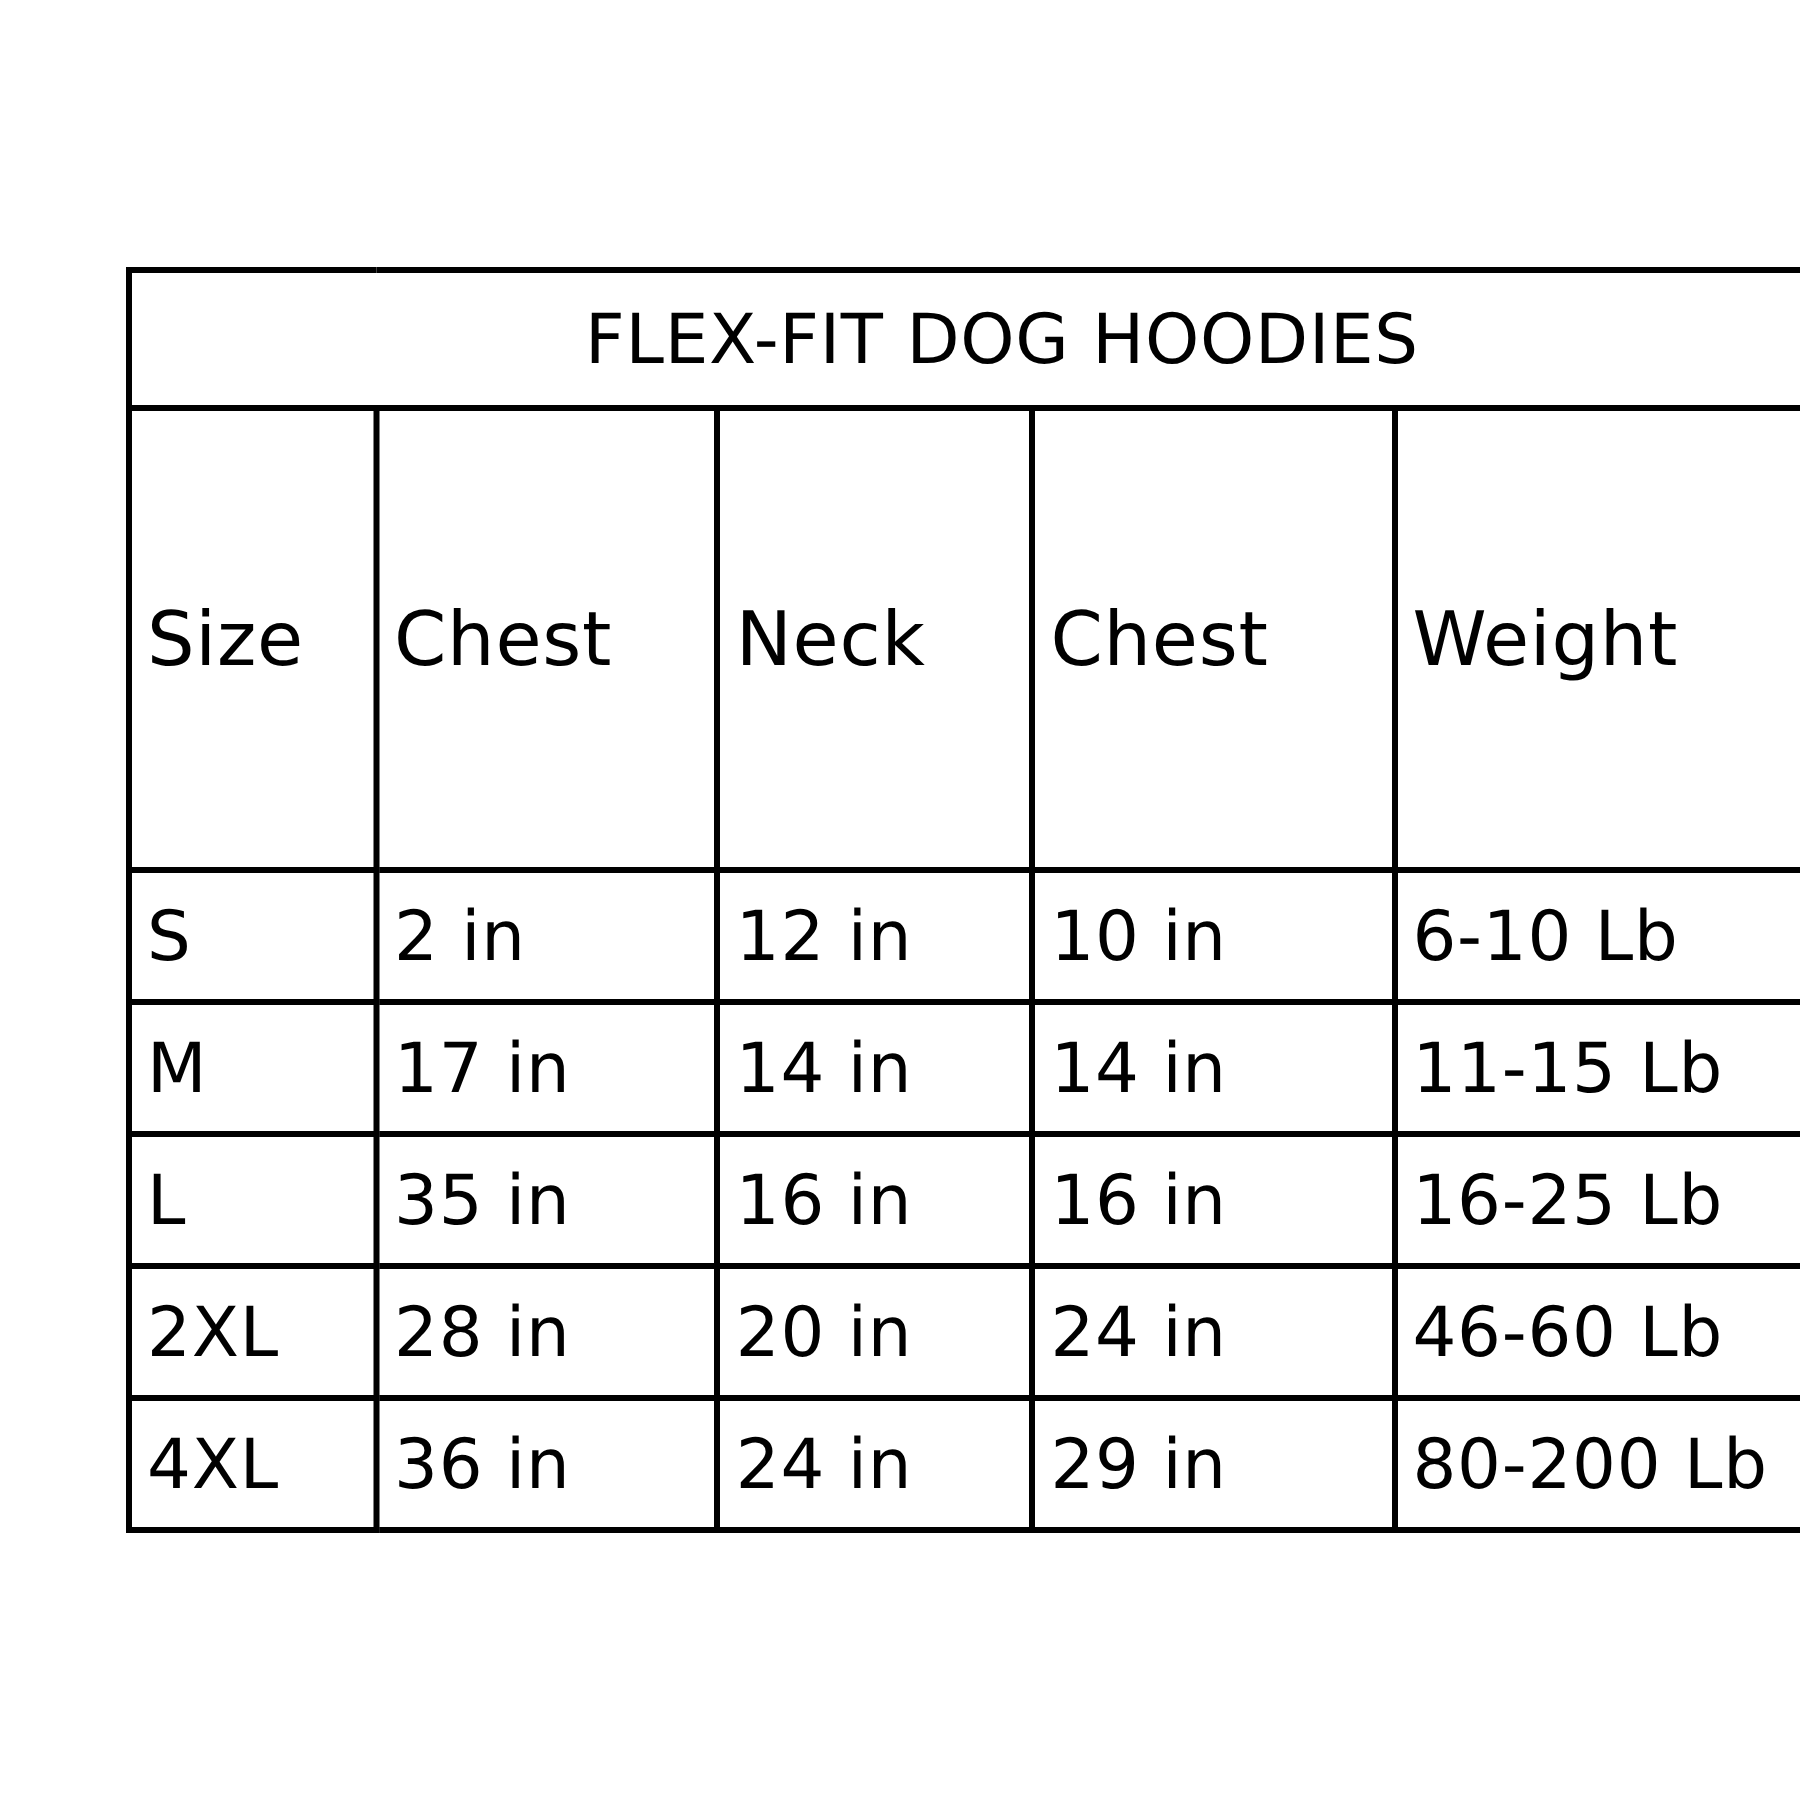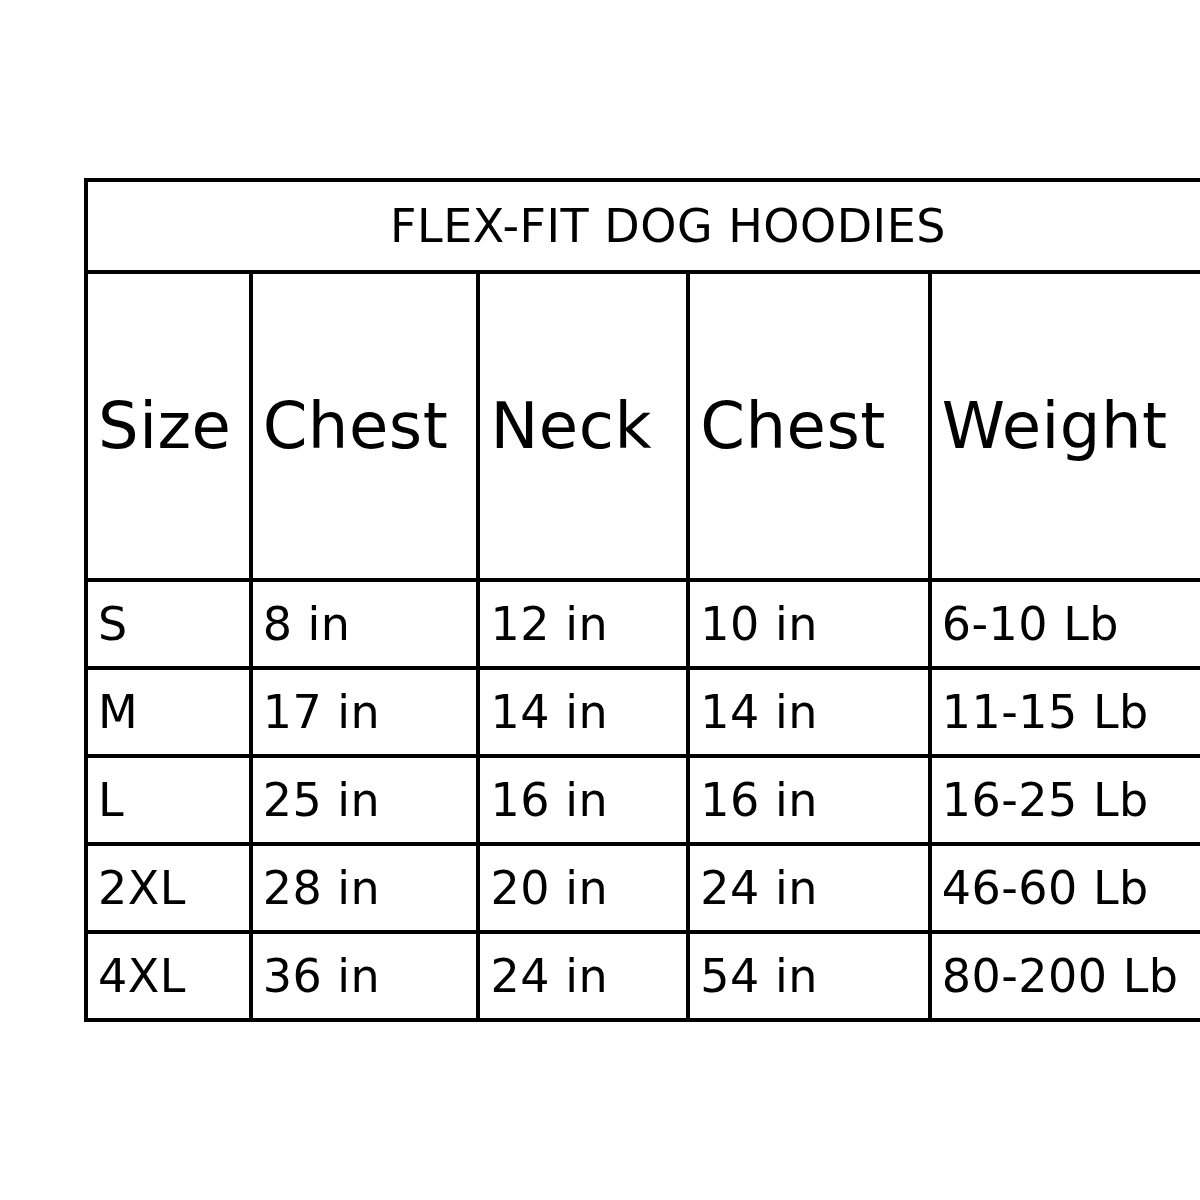--- a/index.html
+++ b/index.html
@@ -39,21 +39,21 @@
     letter-spacing: 0.5px;
   }
   td.title-cell {
     text-align: center;
     font-size: 52px;
     letter-spacing: 2px;
     height: 88px;
     padding: 0 8px;
   }
   tr.header-row td {
-    font-size: 64px;
+    font-size: 50px;
     margin-top: 29px;
   }
   tr.data-row td {
     height: 84px;
   }
   
   col.c-size   { width: 146px; }
   col.c-chest  { width: 202px; }
   col.c-neck   { width: 186px; }
   col.c-length { width: 214px; }
@@ -82,48 +82,48 @@
       <tr class="header-row">
         <td>Size</td>
         <td>Chest</td>
         <td>Neck</td>
         <td>Chest</td>
         <td>Weight</td>
       </tr>
 
       <tr class="data-row">
         <td>S</td>
-        <td>8 in</td>
+        <td>2 in</td>
         <td>12 in</td>
         <td>10 in</td>
         <td>6-10 Lb</td>
       </tr>
       <tr class="data-row">
         <td>M</td>
         <td>17 in</td>
         <td>14 in</td>
         <td>14 in</td>
         <td>11-15 Lb</td>
       </tr>
       <tr class="data-row">
         <td>L</td>
-        <td>25 in</td>
+        <td>35 in</td>
         <td>16 in</td>
         <td>16 in</td>
         <td>16-25 Lb</td>
       </tr>
       <tr class="data-row">
         <td>2XL</td>
         <td>28 in</td>
         <td>20 in</td>
         <td>24 in</td>
         <td>46-60 Lb</td>
       </tr>
       <tr class="data-row">
         <td>4XL</td>
         <td>36 in</td>
         <td>24 in</td>
-        <td>54 in</td>
+        <td>29 in</td>
         <td class="cell-weight-tight">80-200 Lb</td>
       </tr>
     </tbody>
   </table>
 </div>
 
 </body></html>

